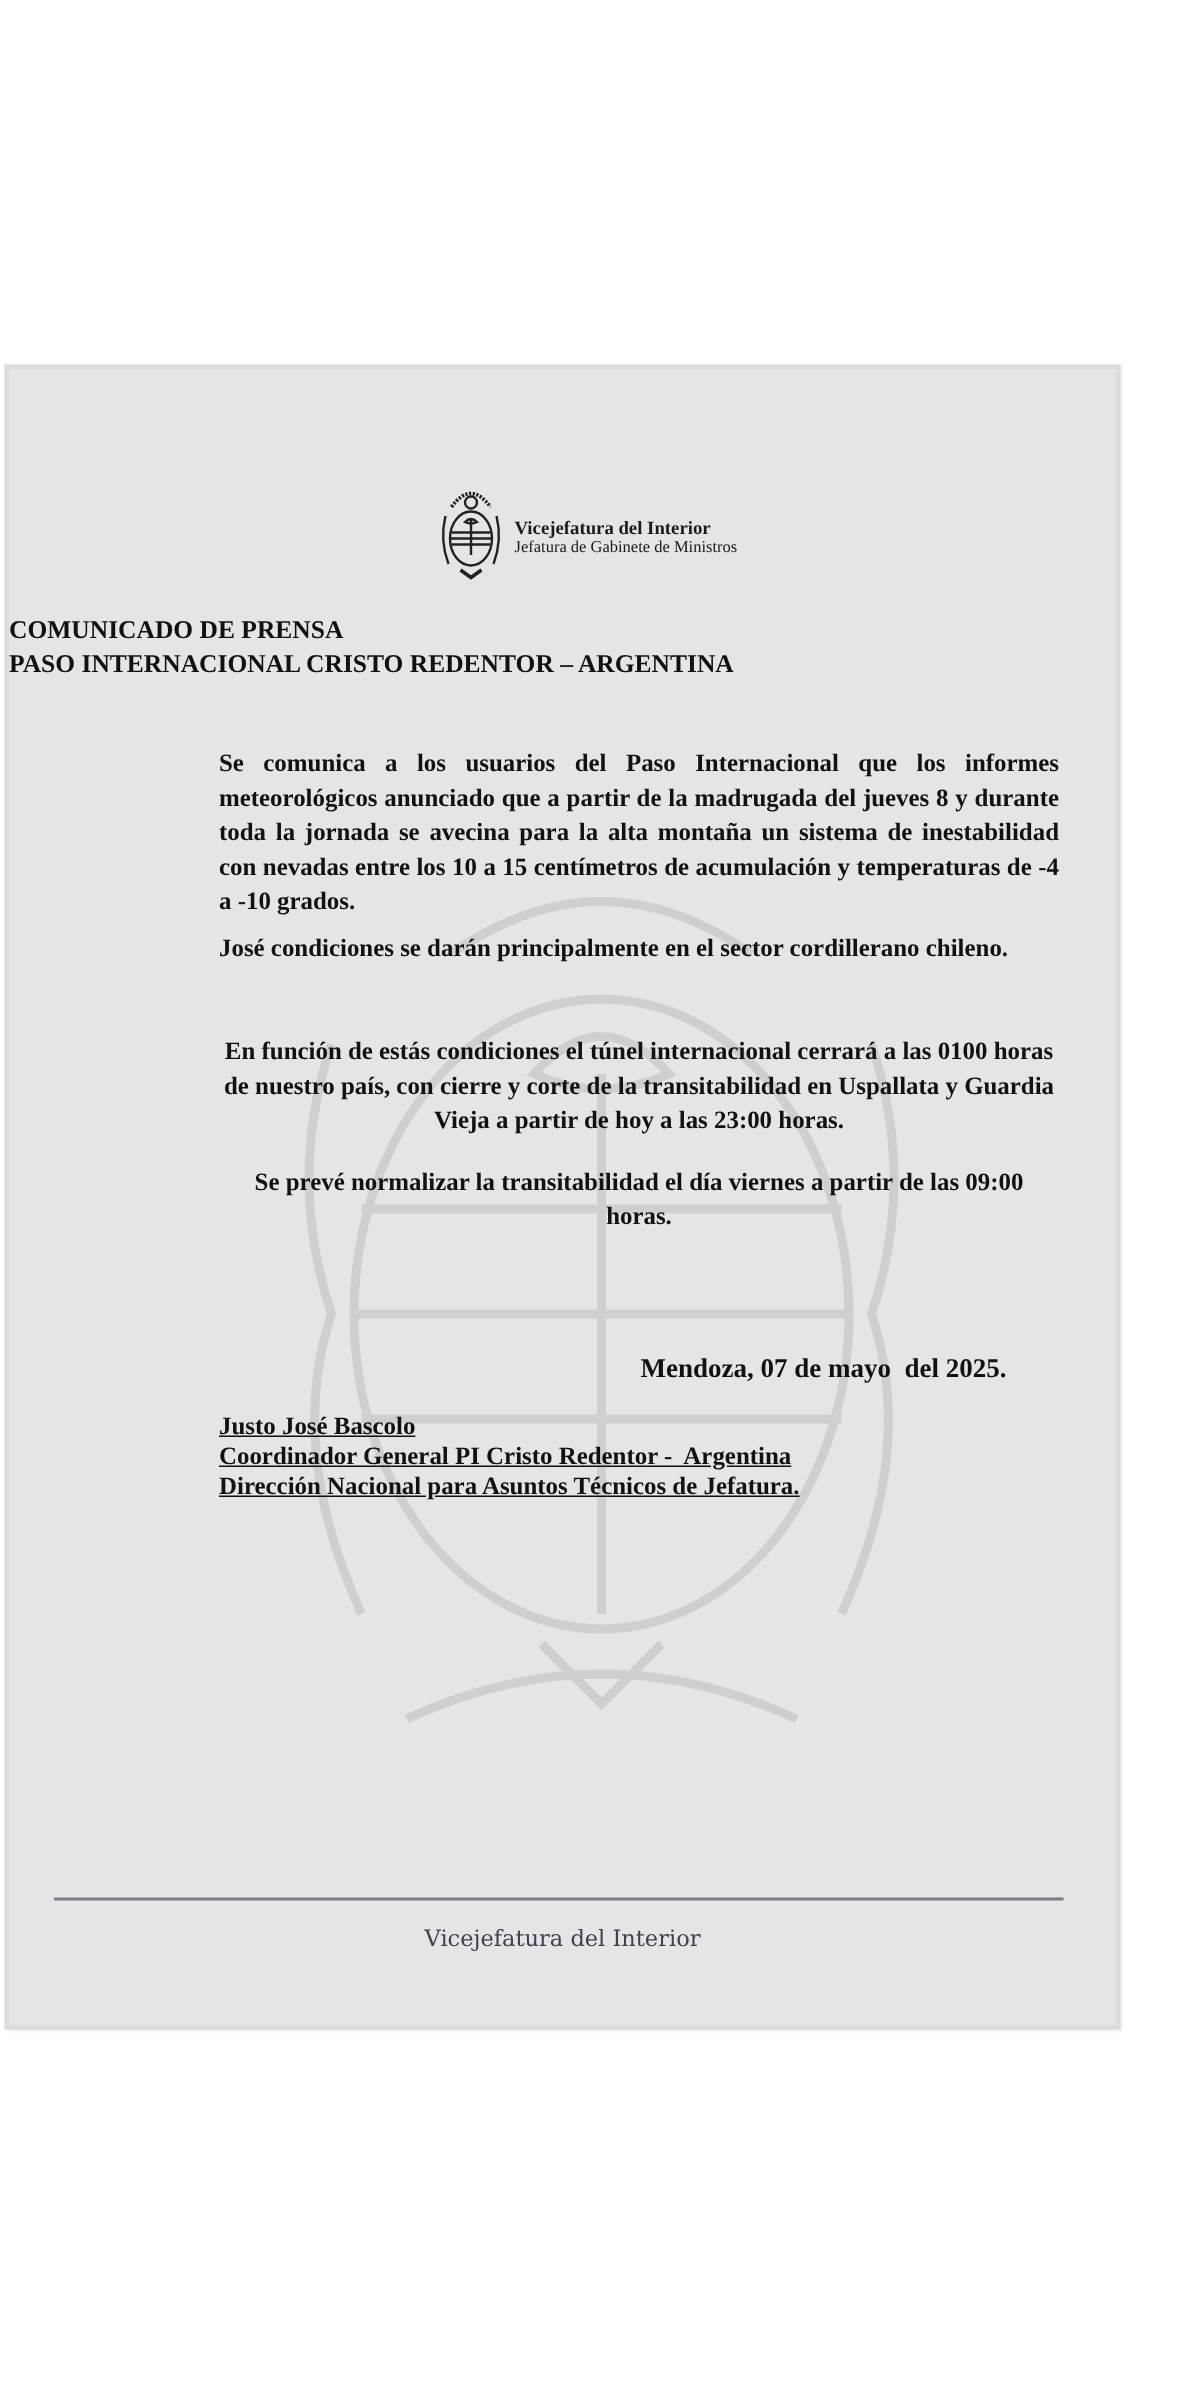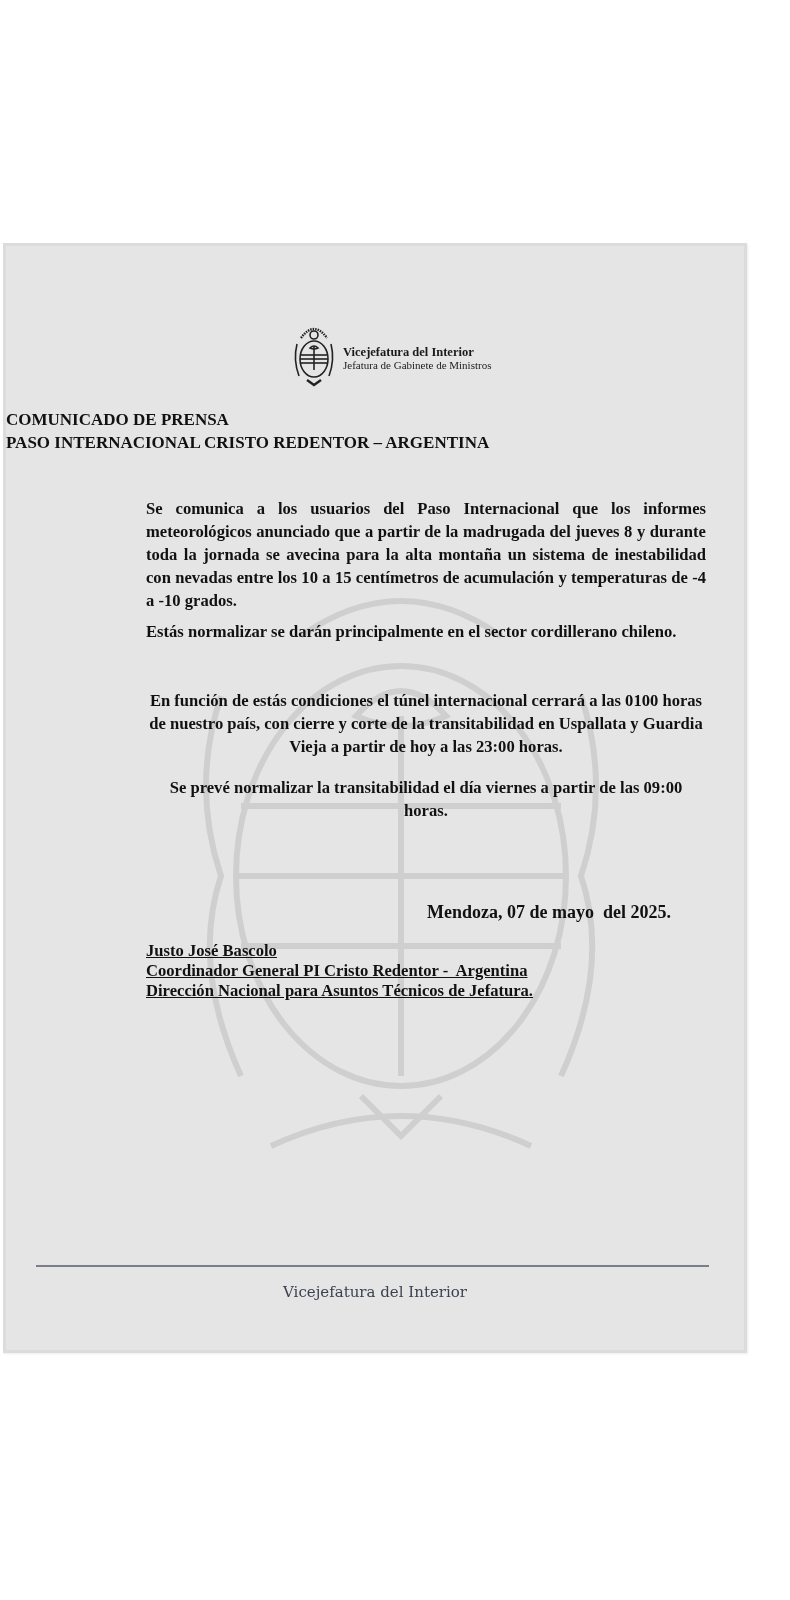--- a/index.html
+++ b/index.html
@@ -168,21 +168,21 @@
       <div class="header-sub">Jefatura de Gabinete de Ministros</div>
     </div>
   </div>
 
   <div class="title-block">
     <div>COMUNICADO DE PRENSA</div>
     <div>PASO INTERNACIONAL CRISTO REDENTOR  – ARGENTINA</div>
   </div>
 
   <div class="body-text p1">Se comunica a los usuarios del Paso Internacional que los informes meteorológicos anunciado que a partir de la madrugada del jueves 8 y durante toda la jornada se avecina para la alta montaña un sistema de inestabilidad con nevadas  entre los 10 a 15 centímetros de acumulación y temperaturas de -4 a -10 grados.</div>
-  <div class="body-text p2">Estás normalizar se darán principalmente en el sector cordillerano chileno.</div>
+  <div class="body-text p2">José condiciones se darán principalmente en el sector cordillerano chileno.</div>
   <div class="body-text p3">En función de estás condiciones el túnel internacional cerrará a las 0100 horas de nuestro país, con cierre y corte de la transitabilidad en Uspallata y Guardia Vieja a partir de hoy a las 23:00 horas.</div>
   <div class="body-text p4">Se prevé normalizar la transitabilidad el día viernes a   partir de las 09:00 horas.</div>
 
   <div class="date-line">Mendoza, 07 de mayo  del 2025.</div>
 
   <div class="signature">
     <div>Justo José Bascolo</div>
     <div>Coordinador General PI Cristo Redentor -  Argentina</div>
     <div>Dirección Nacional para Asuntos Técnicos de Jefatura.</div>
   </div>

